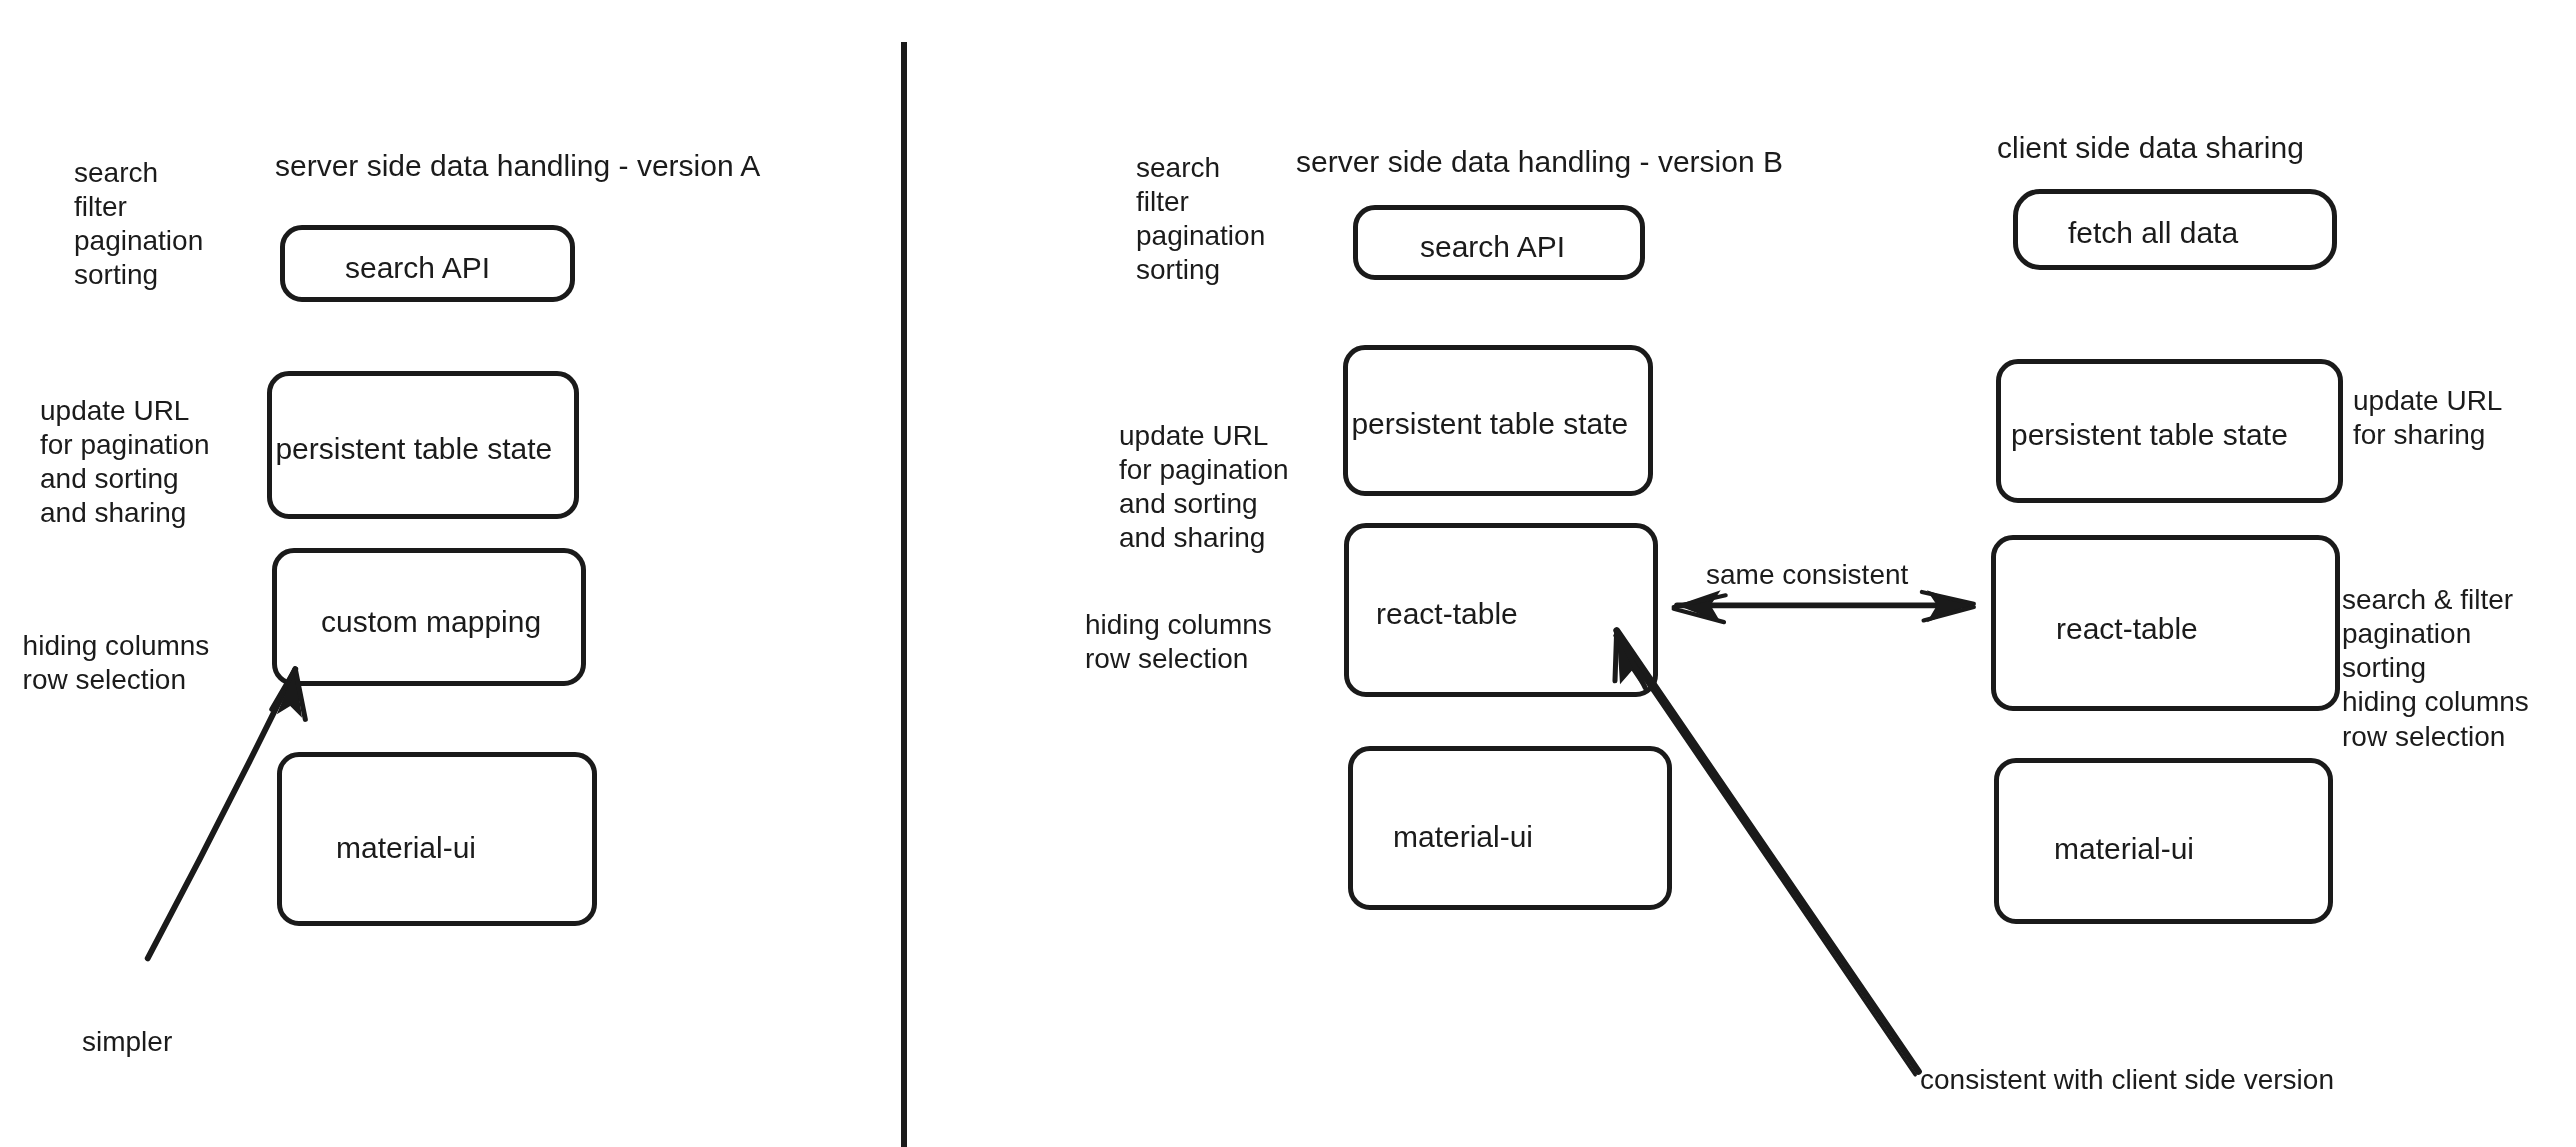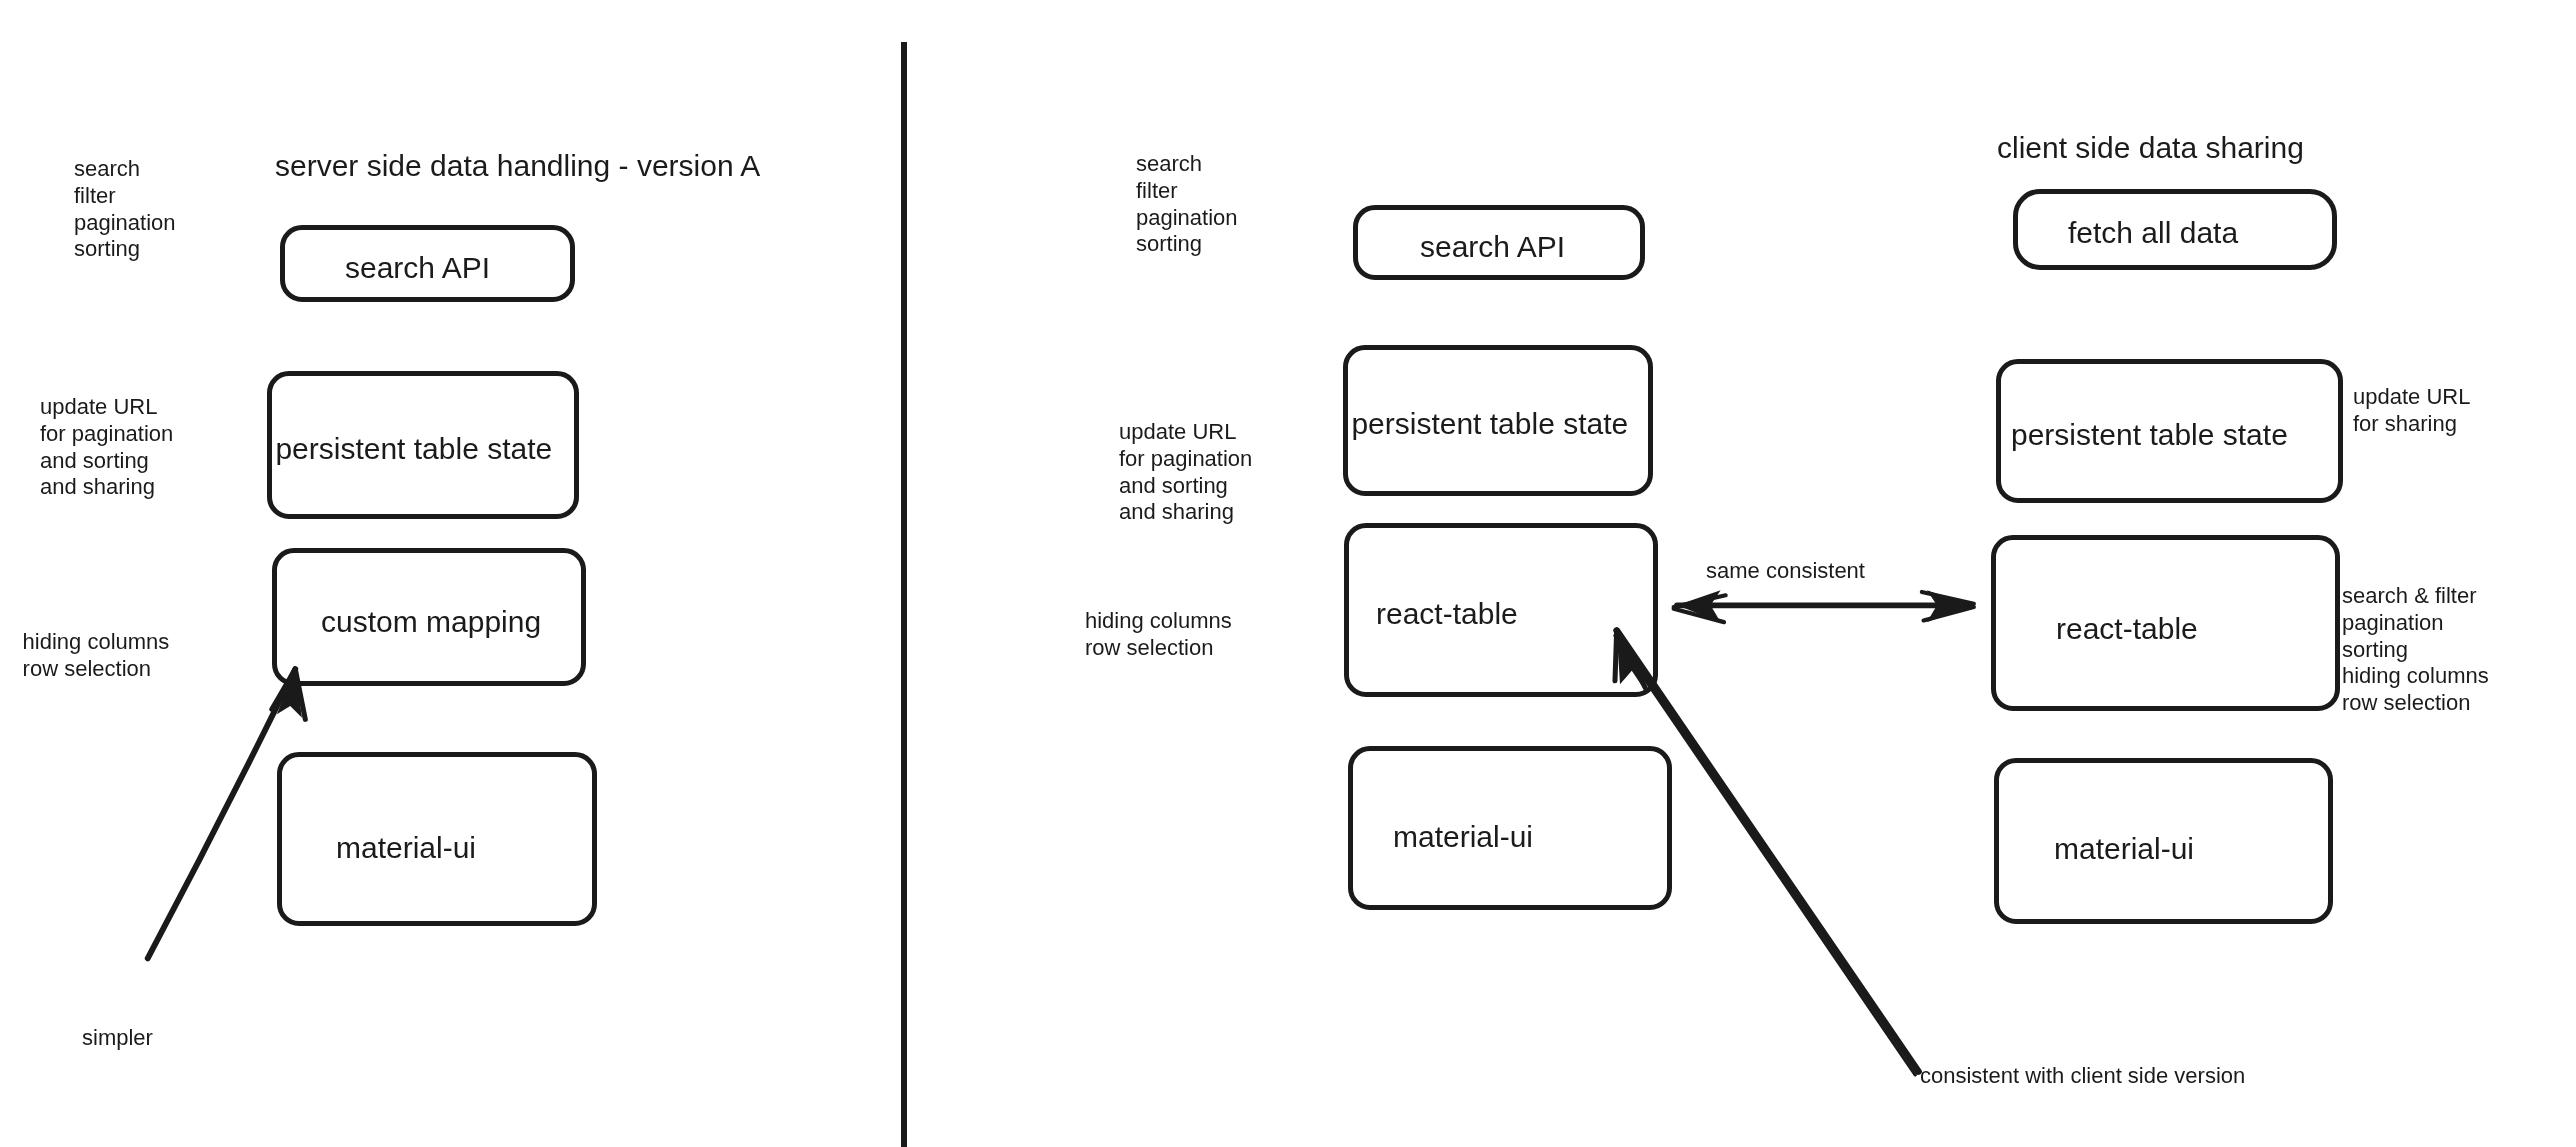--- a/index.html
+++ b/index.html
@@ -20,21 +20,21 @@
     position: absolute;
     white-space: pre;
     line-height: 1.18;
     color: #1b1b1b;
     font-family: "Liberation Sans", sans-serif;
   }
   .title {
     font-size: 30px;
   }
   .note {
-    font-size: 22px;
+    font-size: 28px;
   }
   .multi {
     line-height: 1.22;
   }
   .box {
     position: absolute;
     box-sizing: border-box;
     border: 5px solid #1a1a1a;
     border-radius: 22px;
     background: #ffffff;
@@ -92,20 +92,21 @@
   <div class="box" style="left:272px; top:548px; width:314px; height:138px;">
     <span class="boxtext" style="left:44px; top:52px;">custom mapping</span>
   </div>
 
   <div class="box" style="left:277px; top:752px; width:320px; height:174px;">
     <span class="boxtext" style="left:54px; top:74px;">material-ui</span>
   </div>
 
   <div class="txt note" style="left:82px; top:1025px;">simpler</div>
 
+  <div class="txt title" style="left:1296px; top:144px;">server side data handling - version B</div>
 
   <div class="txt note multi" style="left:1136px; top:151px;">search
 filter
 pagination
 sorting</div>
 
   <div class="txt note multi" style="left:1119px; top:419px;">update URL
 for pagination
 and sorting
 and sharing</div>

